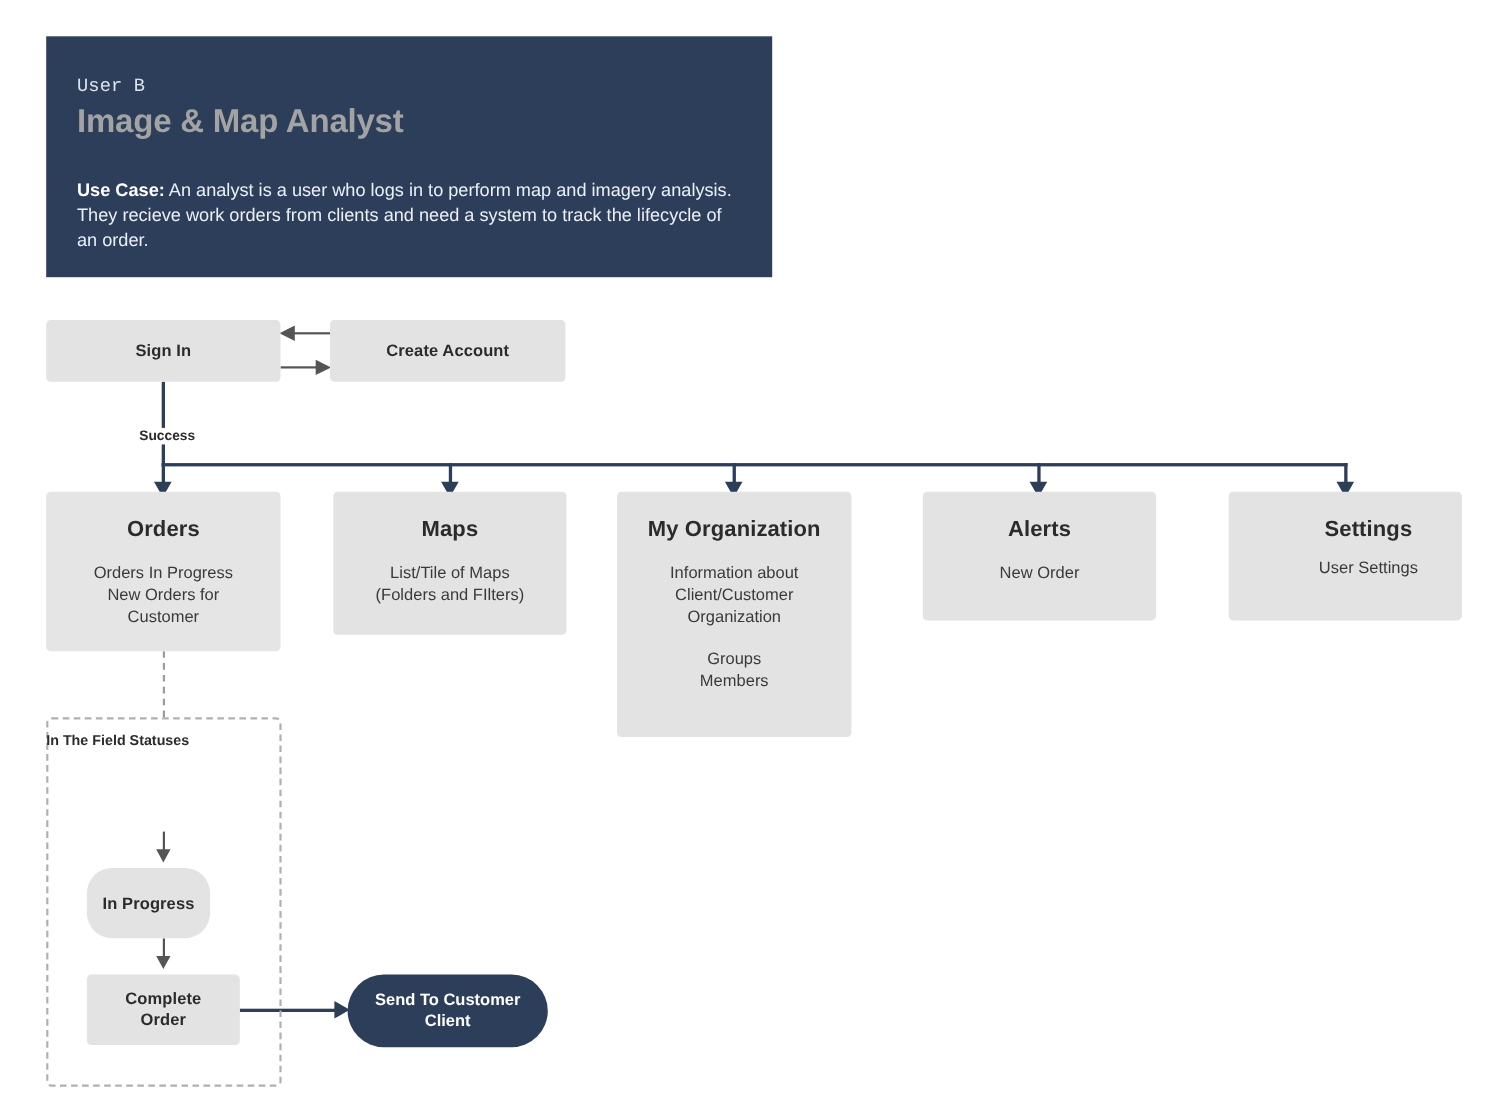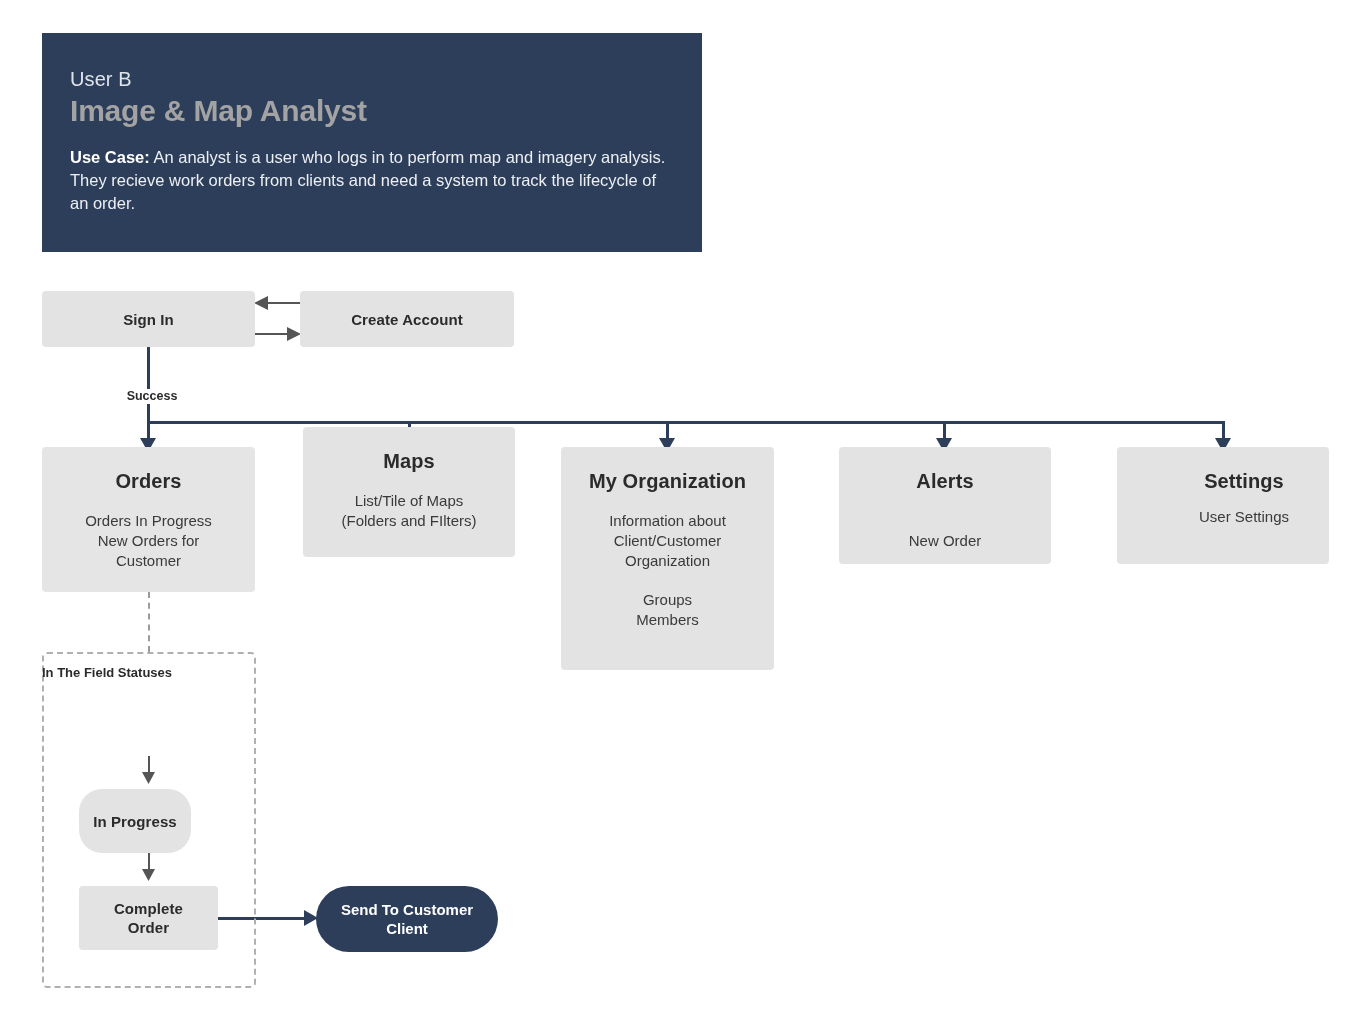--- a/index.html
+++ b/index.html
@@ -13,29 +13,30 @@
   }
   #canvas{position:absolute;left:0;top:0;width:1358px;height:1012px;}
 
   
   .persona-card{
     position:absolute;left:42px;top:33px;width:660px;height:219px;
     background:#2d3e5a;box-sizing:border-box;
     padding:36px 28px 0 28px;
   }
   .persona-user{
-    color:#dfe4ec;font-size:20px;line-height:21px;font-weight:400;
+    color:#dfe4ec;font-size:17px;line-height:21px;font-weight:400;
     letter-spacing:.1px;
+    font-family:Liberation Mono, monospace;
   }
   .persona-title{
     color:#a3a3a3;font-size:30px;line-height:38px;font-weight:bold;
     margin-top:2px;letter-spacing:-.2px;
   }
   .persona-body{
-    margin-top:16px;color:#eceff4;font-size:16.5px;line-height:23px;
+    margin-top:32px;color:#eceff4;font-size:16.5px;line-height:23px;
     max-width:620px;
   }
   .persona-body b{color:#ffffff;font-weight:bold;}
 
   
   .node{
     position:absolute;box-sizing:border-box;
     background:#e3e3e3;border-radius:4px;
     display:flex;flex-direction:column;align-items:center;
     color:#2b2b2b;text-align:center;
@@ -149,41 +150,41 @@
 
   <div class="node nav green" style="left:42px;top:447px;width:213px;height:145px;padding-top:22px;">
     <div class="node-title">Orders</div>
     <div class="node-sub" style="margin-top:18px;">
       <div>Orders In Progress</div>
       <div>New Orders for</div>
       <div>Customer</div>
     </div>
   </div>
 
-  <div class="node nav" style="left:303px;top:427px;width:212px;height:130px;padding-top:22px;">
+  <div class="node nav" style="left:303px;top:447px;width:212px;height:130px;padding-top:22px;">
     <div class="node-title">Maps</div>
     <div class="node-sub" style="margin-top:18px;">
       <div>List/Tile of Maps</div>
       <div>(Folders and FIlters)</div>
     </div>
   </div>
 
   <div class="node nav" style="left:561px;top:447px;width:213px;height:223px;padding-top:22px;">
     <div class="node-title">My Organization</div>
     <div class="node-sub" style="margin-top:18px;">
       <div>Information about</div>
       <div>Client/Customer</div>
       <div>Organization</div>
       <div style="height:19px;"></div>
       <div>Groups</div>
       <div>Members</div>
     </div>
   </div>
 
-  <div class="node nav" style="left:839px;top:447px;width:212px;height:117px;padding-top:22px;gap:20px;">
+  <div class="node nav" style="left:839px;top:447px;width:212px;height:117px;padding-top:22px;">
     <div class="node-title">Alerts</div>
     <div class="node-sub" style="margin-top:18px;">
       <div>New Order</div>
     </div>
   </div>
 
   <div class="node nav" style="left:1117px;top:447px;width:212px;height:117px;padding-top:22px;padding-left:42px;">
     <div class="node-title">Settings</div>
     <div class="node-sub" style="margin-top:14px;">
       <div>User Settings</div>

